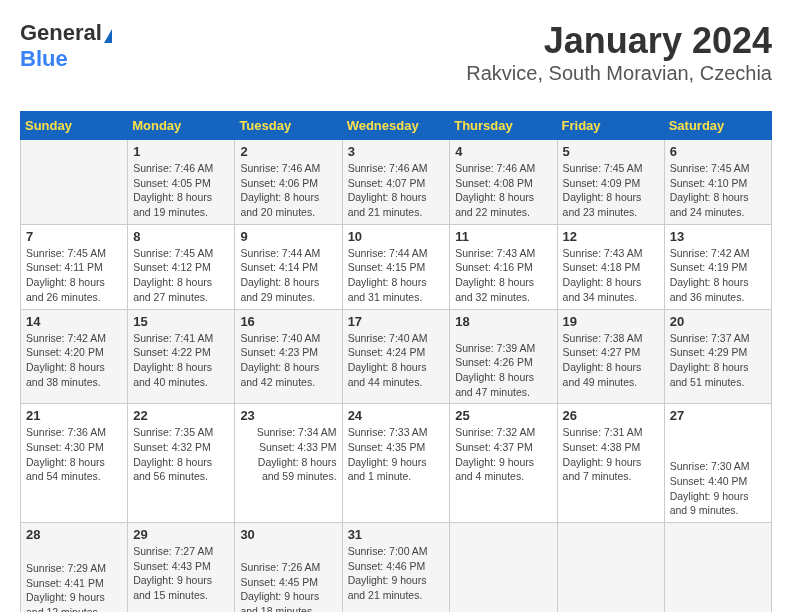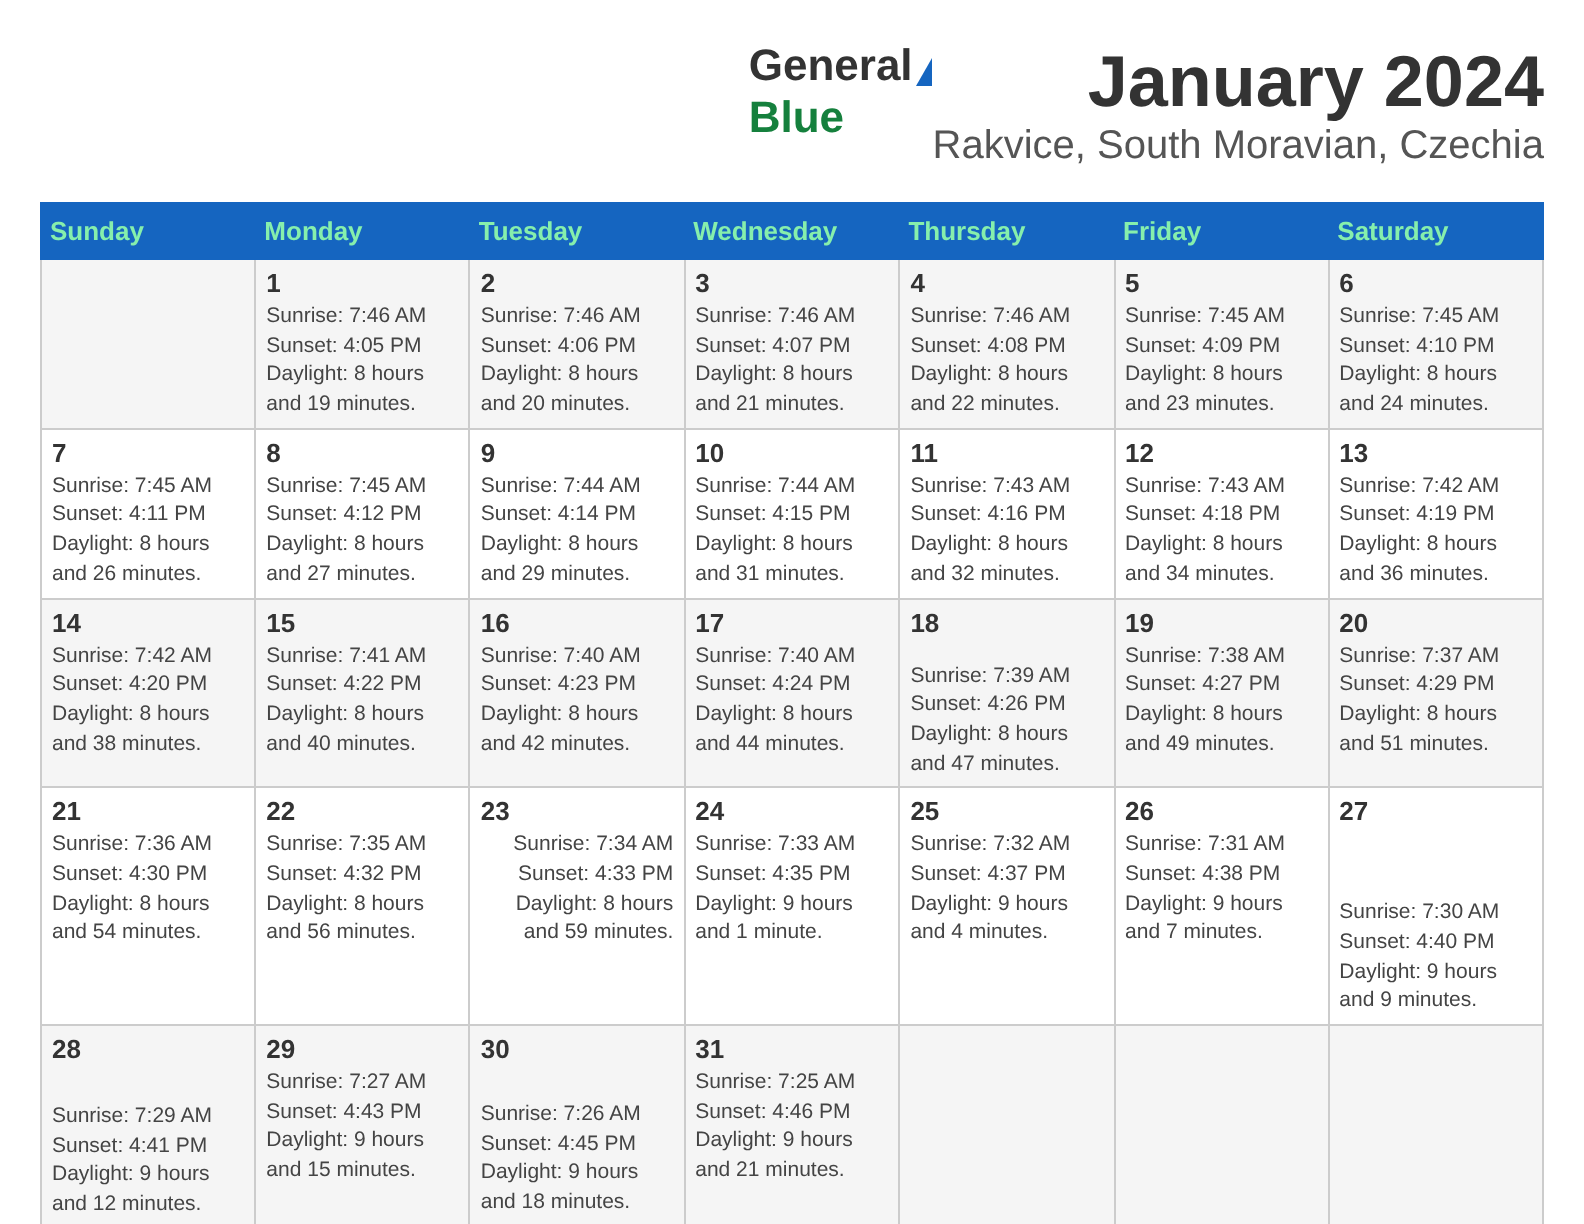--- a/index.html
+++ b/index.html
@@ -5,38 +5,38 @@
     * { box-sizing: border-box; margin: 0; padding: 0; }
     body {
       font-family: Arial, sans-serif;
       background: #fff;
       width: 792px;
       min-height: 612px;
       padding: 20px;
     }
     .header-area {
       display: flex;
-      justify-content: flex-end;
+      justify-content: space-between;
       align-items: flex-start;
-      margin-bottom: 16px;
+      margin-bottom: 26px;
     }
     .logo {
       display: flex;
       flex-direction: column;
       align-items: flex-start;
     }
     .logo-general {
       font-size: 22px;
       font-weight: bold;
       color: #333;
     }
     .logo-blue {
       font-size: 22px;
       font-weight: bold;
-      color: #15803d;
+      color: #3b82f6;
     }
     .logo-icon {
       display: inline-block;
       width: 0;
       height: 0;
       border-left: 8px solid transparent;
       border-bottom: 14px solid #1565c0;
       margin-left: 2px;
       vertical-align: middle;
     }
@@ -52,21 +52,21 @@
       font-size: 20px;
       color: #555;
     }
     table {
       width: 100%;
       border-collapse: collapse;
       font-size: 11px;
     }
     thead tr th {
       background-color: #1565c0;
-      color: #86efac;
+      color: #fde047;
       padding: 6px 4px;
       text-align: left;
       font-size: 13px;
       font-weight: bold;
       border: 1px solid #1565c0;
       margin-left: 37px;
     }
     tbody tr td {
       border: 1px solid #ccc;
       padding: 4px 5px;
@@ -309,21 +309,21 @@
 Daylight: 9 hours and 15 minutes.</div>
         </td>
         <td>
           <span class="day-number">30</span>
           <div class="day-info" style="white-space: pre-line; margin-top: 18px;">Sunrise: 7:26 AM
 Sunset: 4:45 PM
 Daylight: 9 hours and 18 minutes.</div>
         </td>
         <td>
           <span class="day-number">31</span>
-          <div class="day-info" style="white-space: pre-line;">Sunrise: 7:25 AM
+          <div class="day-info" style="white-space: pre-line;">Sunrise: 7:00 AM
 Sunset: 4:46 PM
 Daylight: 9 hours and 21 minutes.</div>
         </td>
         <td></td>
         <td></td>
         <td></td>
       </tr>
     </tbody>
 </table>
 

